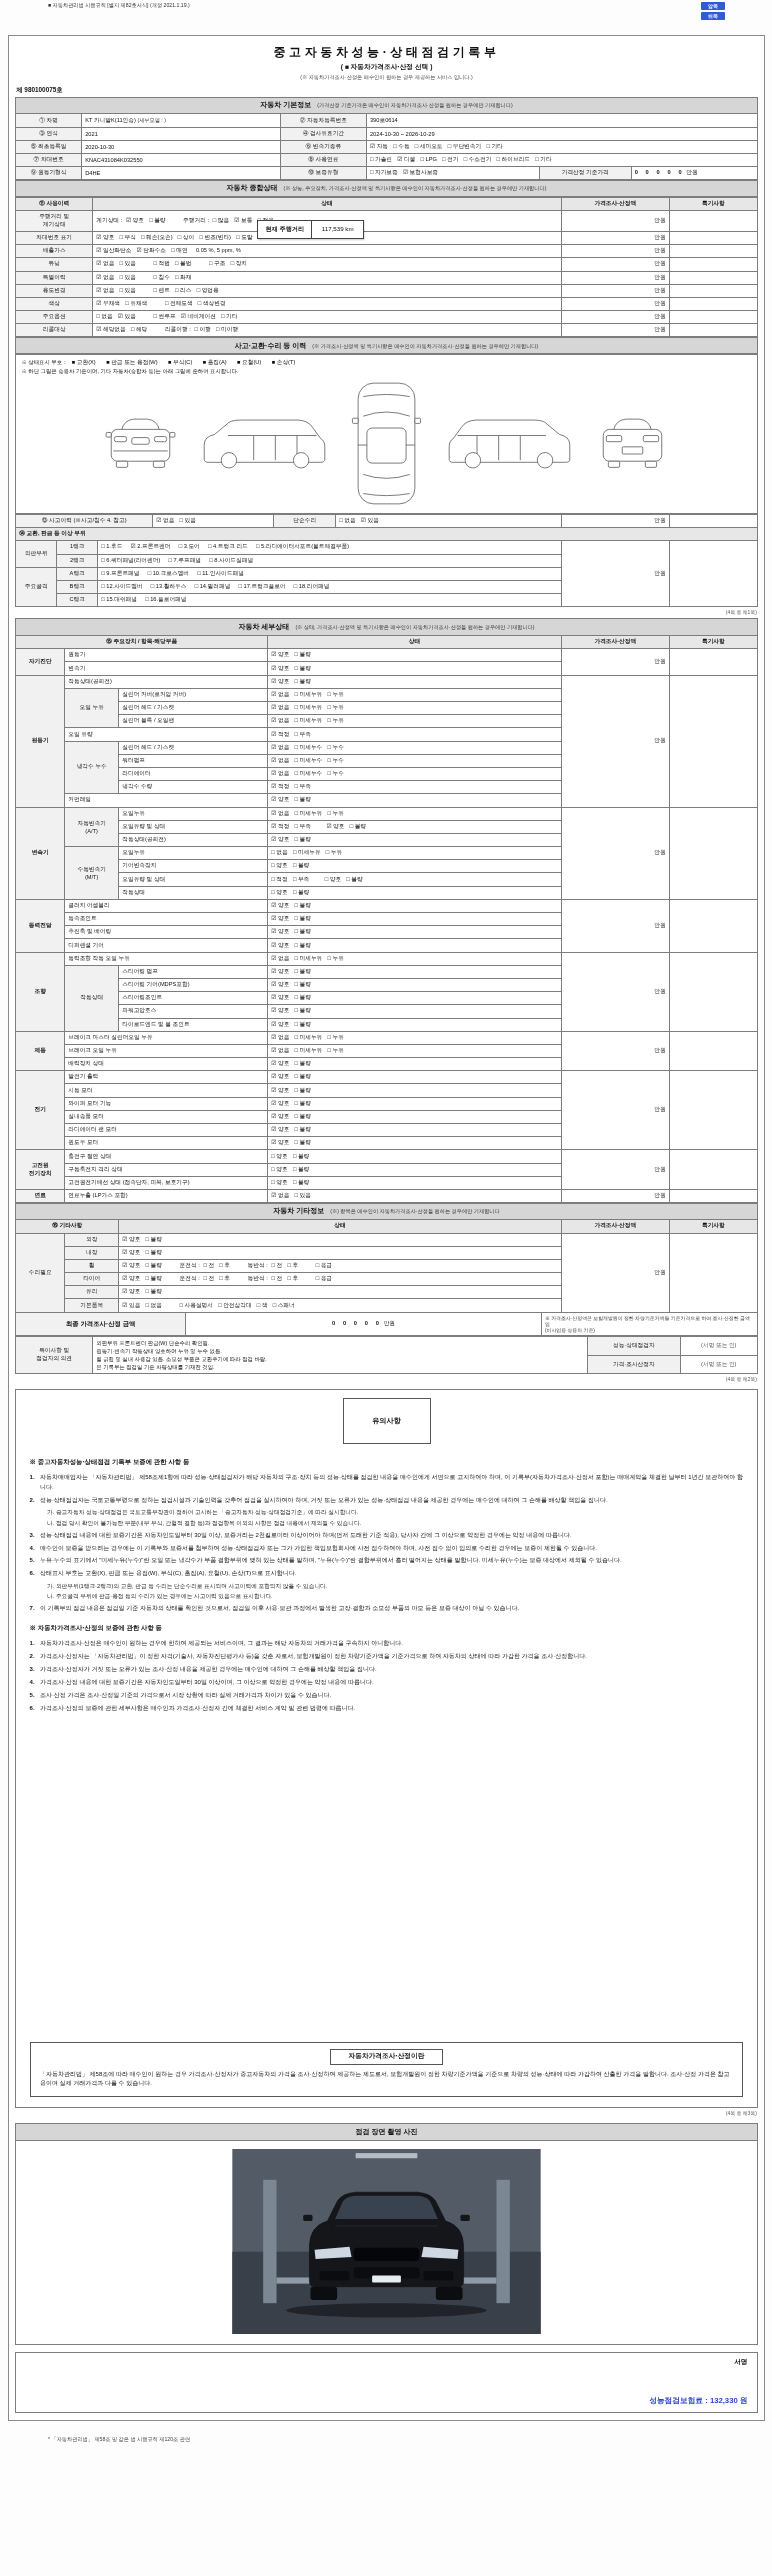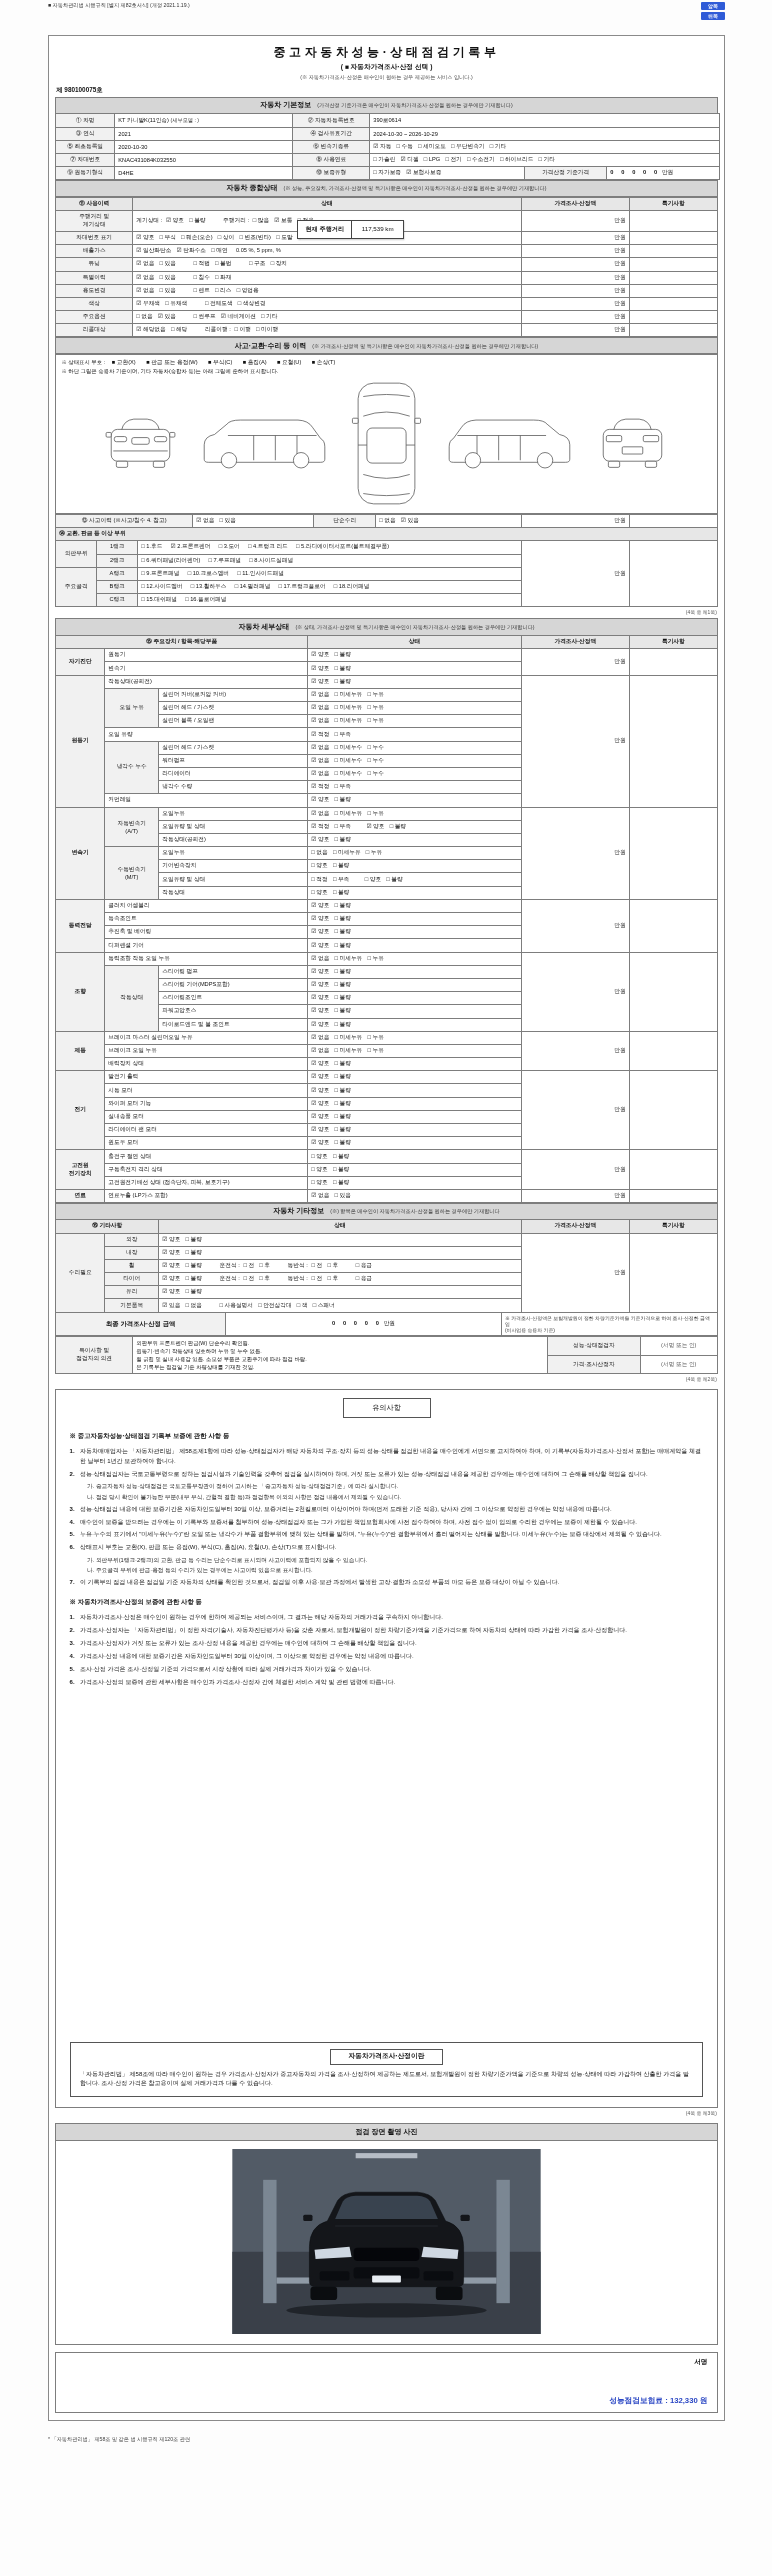--- a/index.html
+++ b/index.html
@@ -3,21 +3,21 @@
 <meta charset="utf-8">
 <style>
   * { box-sizing: border-box; }
   html,body { margin:0; padding:0; }
   body { background:#ffffff; font-family:"Liberation Sans", sans-serif; color:#111; }
   .page { width:773px; height:2576px; overflow:hidden; background:#fdfdfd; position:relative; }
   .topbar { width:677px; margin:2.1px auto 1px auto; display:flex; justify-content:space-between; align-items:flex-start; }
   .tiny { font-size:5.2px; color:#333; }
   .badge-wrap { display:flex; flex-direction:column; gap:1.5px; align-items:flex-end; }
   .badge { background:#2f5bd7; color:#fff; font-size:4.9px; padding:1px 7.2px; border-radius:1px; font-weight:bold; }
-  .sheet { width:677px; margin:15px auto; border:0.5px solid #8a8a8a; background:#fff; padding:5.2px 6.2px 7.2px 6.2px; }
+  .sheet { width:757px; margin:15px auto; border:0.5px solid #8a8a8a; background:#fff; padding:5.2px 6.2px 7.2px 6.2px; }
   .doc-title { text-align:center; font-size:12px; font-weight:bold; letter-spacing:3.6px; margin-top:3.1px; }
   .doc-sub { text-align:center; font-size:6.7px; font-weight:bold; margin-top:2.6px; }
   .doc-subnote { text-align:center; font-size:5.2px; color:#444; margin-top:1.5px; }
   .doc-no { font-size:6.4px; font-weight:bold; margin:5.2px 0 2.1px 1px; }
   .band { background:#d6d6d6; border:0.5px solid #7d7d7d; text-align:center; font-weight:bold; font-size:7px; padding:2.6px 0; margin-top:-0.5px; }
   .band-note { font-weight:normal; font-size:5.2px; color:#333; margin-left:4.1px; }
   table.tbl { width:100%; border-collapse:collapse; table-layout:fixed; margin-top:-0.5px; }
   table.tbl td { border:0.5px solid #7d7d7d; font-size:5.7px; padding:2.1px 3.1px; vertical-align:middle; word-break:break-all; }
   td.lab { background:#f1f1f1; text-align:center; }
   td.colhead { background:#e7e7e7; text-align:center; font-weight:bold; }
@@ -37,21 +37,21 @@
   .overall-wrap { position:relative; }
   .odo-box { position:absolute; left:242px; top:23px; z-index:5; background:#fff; border:1px solid #444; display:flex; box-shadow:0.5px 1px 1.5px rgba(0,0,0,0.25); }
   .odo-box .ol { padding:4.1px 7.2px; font-weight:bold; font-size:6.2px; border-right:0.5px solid #444; }
   .odo-box .ov { padding:4.1px 9.3px; font-size:6.2px; }
   .acc-frame { border:0.5px solid #7d7d7d; margin-top:-0.5px; padding:3.1px 5.2px 5.2px 5.2px; background:#fff; }
   .acc-note-line { font-size:5.4px; margin:1px 0; }
   .diagram-row { display:flex; justify-content:center; align-items:center; gap:17.5px; margin-top:4.1px; }
   .diagram-row svg { display:block; }
   .page-marker { text-align:right; font-size:4.9px; color:#555; margin:1.5px 1px 4.1px 0; }
   .notice-box { border:0.5px solid #7d7d7d; margin-top:7.2px; padding:7.2px 13.4px 10.3px 13.4px; min-height:719px; display:flex; flex-direction:column; background:#fff; }
-  .notice-title-box { border:0.5px solid #555; width:88px; margin:1px auto 7.2px auto; text-align:center; font-weight:normal; font-size:7.2px; padding:4px 0; }
+  .notice-title-box { border:0.5px solid #555; width:88px; margin:1px auto 7.2px auto; text-align:center; font-weight:bold; font-size:7.2px; padding:17px 0; }
   .n-head { font-size:6.4px; font-weight:bold; margin:6.2px 0 3.1px 0; }
   .n-item { font-size:6px; line-height:1.55; margin:3.6px 0; display:flex; }
   .n-no { flex:0 0 10.3px; font-weight:bold; }
   .n-tx { flex:1; }
   .n-sub { font-size:5.7px; line-height:1.5; margin:1.5px 0 1.5px 17.5px; color:#222; }
   .def-box { border:0.5px solid #555; margin-top:auto; padding:6.2px 9.3px 7.2px 9.3px; }
   .def-title { border:0.5px solid #555; width:113px; margin:0 auto 5.2px auto; text-align:center; font-weight:bold; font-size:6.7px; padding:2.6px 0; }
   .def-text { font-size:6px; line-height:1.55; margin:0; }
   .photo-box { border:0.5px solid #7d7d7d; margin-top:7.2px; background:#fff; }
   .photo-head { background:#d6d6d6; border-bottom:0.5px solid #7d7d7d; text-align:center; font-weight:bold; font-size:7px; padding:3.1px 0; }

